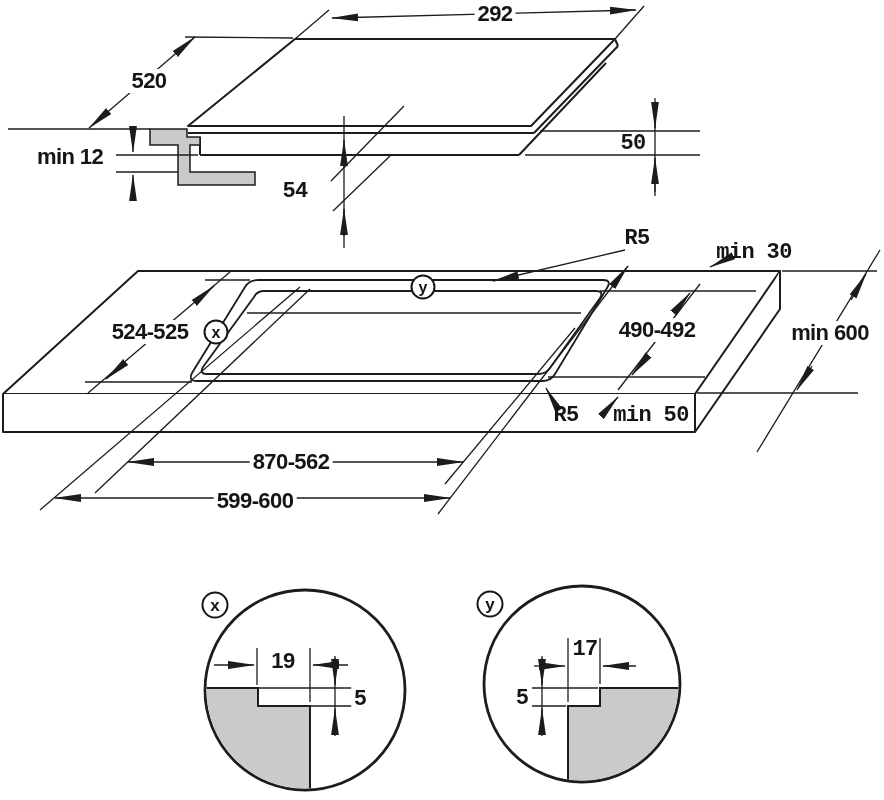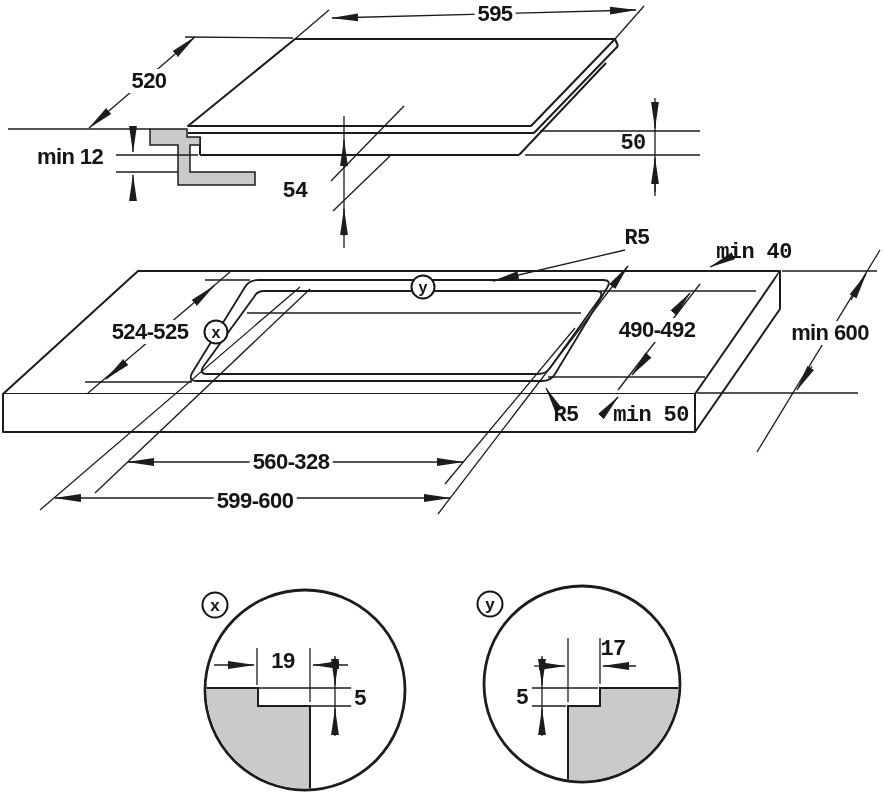--- a/index.html
+++ b/index.html
@@ -158,40 +158,40 @@
     <line class="arrstub" x1="636" y1="666" x2="603" y2="666" marker-end="url(#ae)"></line>
 
     <line class="thin" x1="532" y1="688" x2="598" y2="688"></line>
     <line class="thin" x1="532" y1="706" x2="566" y2="706"></line>
     <line class="thin" x1="542" y1="656" x2="542" y2="736"></line>
     <line class="arrstub" x1="542" y1="658" x2="542" y2="685" marker-end="url(#ae)"></line>
     <line class="arrstub" x1="542" y1="734" x2="542" y2="709" marker-end="url(#ae)"></line>
   </g>
 </svg>
 
-<div class="dim" style="left:495px;top:14px">595</div>
+<div class="dim" style="left:495px;top:14px">292</div>
 <div class="dim" style="left:149px;top:81px">520</div>
 <div class="dim" style="left:70px;top:157px">min 12</div>
 <div class="dim nobg" style="left:295px;top:192px">54</div>
 <div class="dim nobg" style="left:633px;top:144px">50</div>
 
 <div class="dim nobg" style="left:637px;top:239px">R5</div>
-<div class="dim nobg" style="left:754px;top:253px">min 40</div>
+<div class="dim nobg" style="left:754px;top:253px">min 30</div>
 <div class="dim" style="left:830px;top:333px">min 600</div>
 <div class="dim" style="left:150px;top:332px">524-525</div>
 <div class="dim" style="left:657px;top:330px">490-492</div>
 <div class="dim nobg" style="left:566px;top:416px">R5</div>
 <div class="dim nobg" style="left:651px;top:416px">min 50</div>
-<div class="dim" style="left:291px;top:462px">560-328</div>
+<div class="dim" style="left:291px;top:462px">870-562</div>
 <div class="dim" style="left:255px;top:501px">599-600</div>
 
 <div class="circ" style="left:216px;top:332px">x</div>
 <div class="circ" style="left:423px;top:287px">y</div>
 
 <div class="circ big" style="left:215px;top:605px">x</div>
 <div class="dim" style="left:283px;top:661px">19</div>
 <div class="dim" style="left:360px;top:698px">5</div>
 
 <div class="circ big" style="left:490px;top:604px">y</div>
-<div class="dim nobg" style="left:613px;top:650px">17</div>
+<div class="dim nobg" style="left:585px;top:650px">17</div>
 <div class="dim" style="left:522px;top:697px">5</div>
 
 </div>
 
 </body></html>

